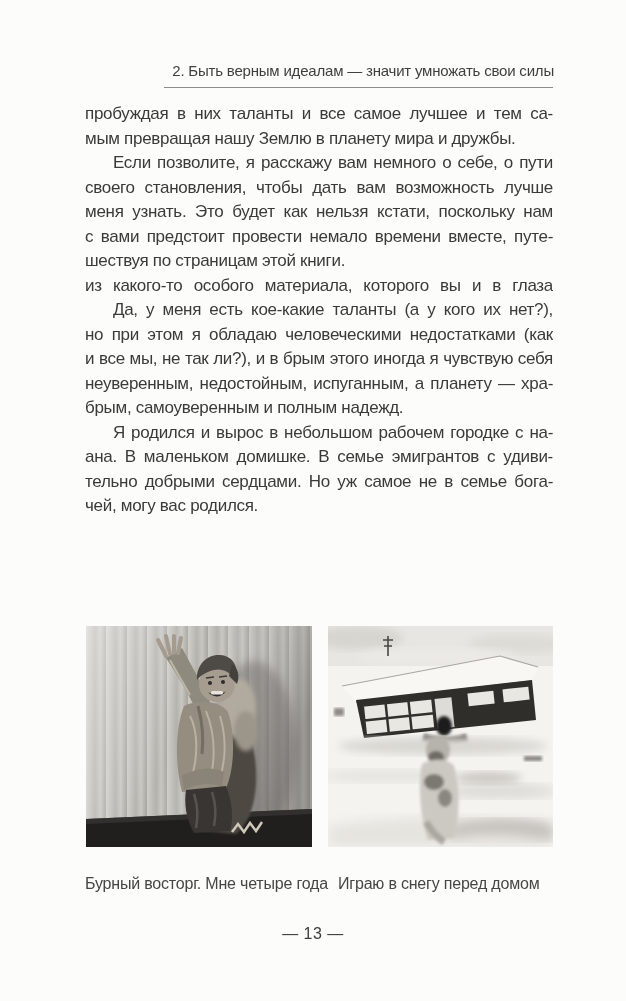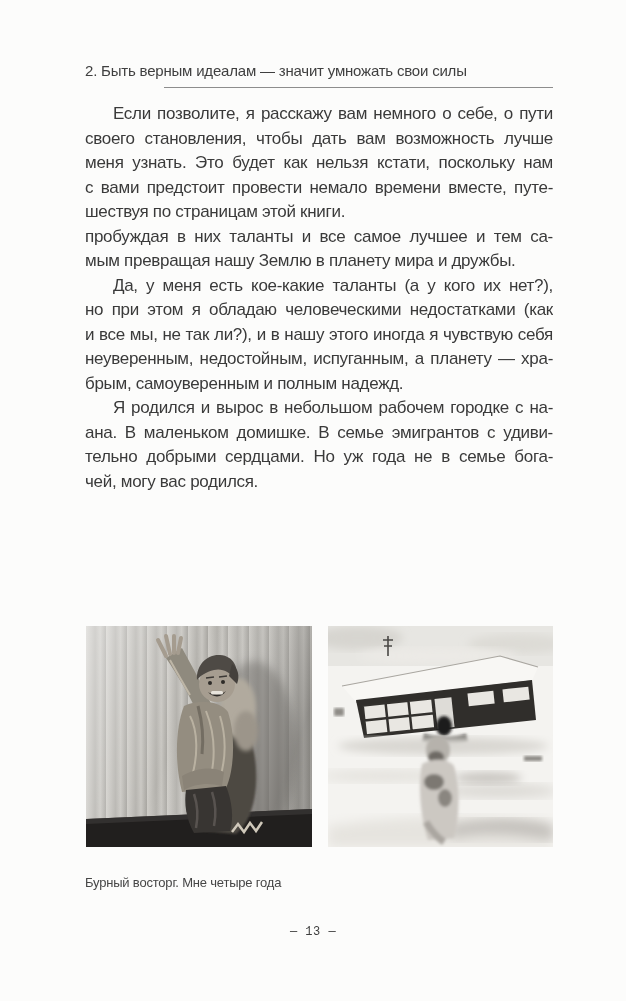--- a/index.html
+++ b/index.html
@@ -3,22 +3,22 @@
 <meta charset="utf-8">
 <style>
   html,body { margin:0; padding:0; }
   body { background:#e9e9e9; font-family:"Liberation Sans", sans-serif; }
   .page {
     position:relative; width:626px; height:1001px; margin:0 auto;
     background:#fcfcfb; overflow:hidden;
   }
   
   .running-head {
-    position:absolute; top:62px; right:81px; left:85px;
-    font-size:15px; letter-spacing:-0.2px;
+    position:absolute; top:62px; right:72px; left:85px;
+    text-align:right; font-size:15px; letter-spacing:-0.2px;
     color:#3f3f3f;
   }
   .header-rule {
     position:absolute; top:87px; left:164px; width:389px; height:1px;
     background:#8d8d8d;
   }
   
   .body-text {
     position:absolute; left:85px; top:102px; width:468px;
     font-size:17px; line-height:24.5px; letter-spacing:-0.3px;
@@ -32,64 +32,65 @@
   }
   .line.last { text-align-last:left; }
   .line.indent { text-indent:28px; }
   
   .photo { position:absolute; top:626px; height:221px; overflow:hidden; }
   .photo svg { display:block; }
   .photo-left  { left:86px;  width:226px; }
   .photo-right { left:328px; width:225px; }
   
   .caption {
-    position:absolute; top:875px; font-size:13px; letter-spacing:-0.2px;
+    position:absolute; top:875px; font-size:16px; letter-spacing:-0.2px;
     color:#464646;
   }
   .caption-left  { left:85px; }
   .caption-right { left:338px; }
   
   .page-number {
     position:absolute; top:925px; left:0; width:100%;
-    text-align:center; font-size:12px; color:#3d3d3d; letter-spacing:0.5px;font-family:Liberation Mono, monospace;
+    text-align:center; font-size:16px; color:#3d3d3d; letter-spacing:0.5px;
   }
 </style>
 </head>
 <body>
 
 <div class="page">
 
   <div class="running-head">2. Быть верным идеалам — значит умножать свои силы</div>
   <div class="header-rule"></div>
 
   <div class="body-text">
+      <div class="paragraph">
+        <div class="line">пробуждая в них таланты и все самое лучшее и тем са-</div>
+        <div class="line last">мым превращая нашу Землю в планету мира и дружбы.</div>
+      </div>
       <div class="paragraph">
         <div class="line indent">Если позволите, я расскажу вам немного о себе, о пути</div>
         <div class="line">своего становления, чтобы дать вам возможность лучше</div>
         <div class="line">меня узнать. Это будет как нельзя кстати, поскольку нам</div>
         <div class="line">с вами предстоит провести немало времени вместе, путе-</div>
         <div class="line last">шествуя по страницам этой книги.</div>
       </div>
       <div class="paragraph">
-        <div class="line">пробуждая в них таланты и все самое лучшее и тем са-</div>
-        <div class="line last">мым превращая нашу Землю в планету мира и дружбы.</div>
-      </div>
-      <div class="paragraph">
+        <div class="line">из какого-то особого материала, которого вы и в глаза</div>
       </div>
       <div class="paragraph">
         <div class="line indent">Да, у меня есть кое-какие таланты (а у кого их нет?),</div>
         <div class="line">но при этом я обладаю человеческими недостатками (как</div>
-        <div class="line">и все мы, не так ли?), и в нашу этого иногда я чувствую себя</div>
+        <div class="line">и все мы, не так ли?), и в брым этого иногда я чувствую себя</div>
         <div class="line">неуверенным, недостойным, испуганным, а планету — хра-</div>
         <div class="line last">брым, самоуверенным и полным надежд.</div>
       </div>
       <div class="paragraph">
         <div class="line indent">Я родился и вырос в небольшом рабочем городке с на-</div>
         <div class="line">ана. В маленьком домишке. В семье эмигрантов с удиви-</div>
-        <div class="line">тельно добрыми сердцами. Но уж года не в семье бога-</div>
+        <div class="line">тельно добрыми сердцами. Но уж самое не в семье бога-</div>
         <div class="line last">чей, могу вас родился.</div>
       </div>
     </div>
 
   <figure class="photo photo-left" style="margin:0">
     <svg width="226" height="221" viewBox="0 0 226 221">
       <defs>
         <linearGradient id="curtain" x1="0" y1="0" x2="0.09" y2="0" spreadMethod="repeat">
           <stop offset="0" stop-color="#cfcdc8"></stop>
           <stop offset="0.45" stop-color="#b3b1ac"></stop>
@@ -211,15 +212,16 @@
         <path d="M94,138 C104,132 120,132 126,140 C132,160 132,190 126,212 L100,214 C92,190 90,158 94,138 Z" fill="#ccc8c2"></path>
         <ellipse cx="106" cy="156" rx="10" ry="8" fill="#7c7872"></ellipse>
         <ellipse cx="117" cy="172" rx="7" ry="9" fill="#8a8680"></ellipse>
         <path d="M98,196 C104,206 110,212 116,216" stroke="#aaa6a0" stroke-width="7" fill="none"></path>
       </g>
       <ellipse cx="160" cy="152" rx="34" ry="6" fill="#c9c6c1" filter="url(#rblur4)"></ellipse>
     </svg>
   </figure>
 
   <figcaption class="caption caption-left">Бурный восторг. Мне четыре года</figcaption>
+  <figcaption class="caption caption-right">Играю в снегу перед домом</figcaption>
 
   <div class="page-number">— 13 —</div>
 </div>
 
 </body></html>

